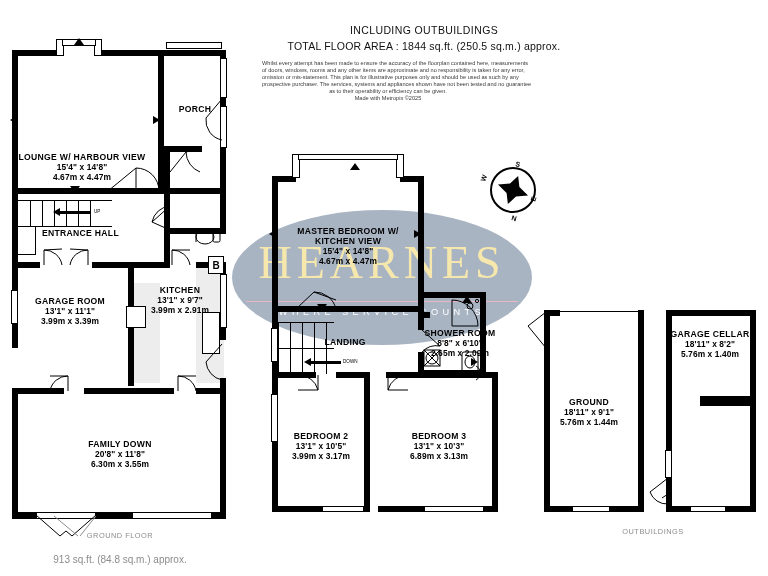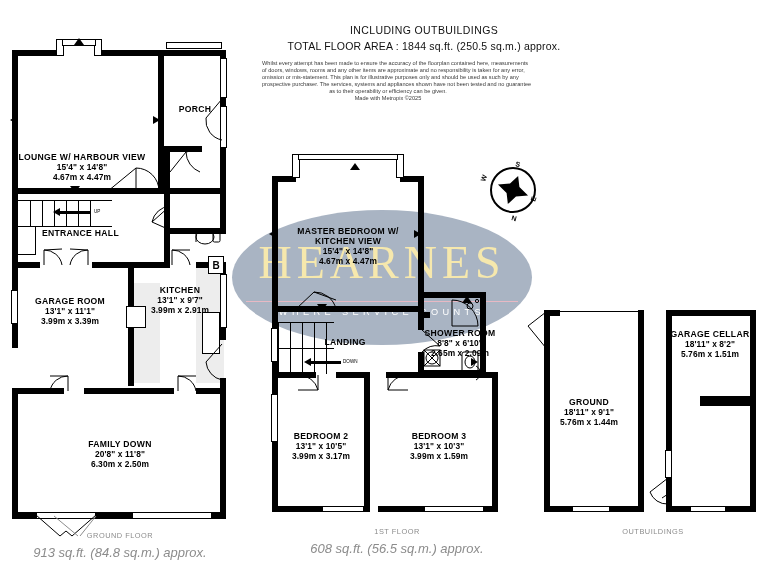--- a/index.html
+++ b/index.html
@@ -16,21 +16,21 @@
   #hdr-total{left:254px;top:40px;width:340px;font-size:10.5px;letter-spacing:.2px;}
   #disclaimer{
     position:absolute;left:262px;top:60px;width:252px;
     font-size:5.6px;line-height:7.1px;text-align:center;color:#3b3b3b;
   }
   #disclaimer div{white-space:nowrap;}
 
   
   .floor-label{position:absolute;text-align:center;color:#8c8c8c;}
   .floor-label .fl-name{font-size:7.4px;letter-spacing:.5px;}
-  .floor-label .fl-area{font-size:13px;margin-top:5px;font-style:italic;}
+  .floor-label .fl-area{font-size:10px;margin-top:14px;}
   #fl-ground{left:20px;top:531px;width:200px;}
   #fl-first{left:262px;top:527px;width:270px;}
   #fl-out{left:540px;top:527px;width:226px;}
 
   
   .room{position:absolute;text-align:center;color:#000;line-height:1.16;z-index:40;}
   .room .rname{font-size:8.6px;font-weight:bold;letter-spacing:.3px;}
   .room .rdim{font-size:8.4px;font-weight:bold;letter-spacing:.1px;}
   .tiny{font-size:4.6px;font-weight:bold;}
 
@@ -209,21 +209,21 @@
   <div class="w" style="left:12px;top:394px;width:6px;height:118px;"></div>
   <div class="w" style="left:220px;top:390px;width:6px;height:122px;"></div>
   <div class="w" style="left:12px;top:512px;width:24px;height:7px;"></div>
   <div class="w" style="left:96px;top:512px;width:36px;height:7px;"></div>
   <div class="w" style="left:212px;top:512px;width:14px;height:7px;"></div>
   <div class="win" style="left:36px;top:512px;width:60px;height:7px;"></div>
   <div class="win" style="left:132px;top:512px;width:80px;height:7px;"></div>
   <div class="room" style="left:30px;top:440px;width:180px;">
     <div class="rname">FAMILY DOWN</div>
     <div class="rdim">20'8"  x 11'8"</div>
-    <div class="rdim">6.30m  x 2.50m</div>
+    <div class="rdim">6.30m  x 3.55m</div>
   </div>
 
   <div class="w" style="left:272px;top:176px;width:6px;height:136px;"></div>
   <div class="w" style="left:272px;top:176px;width:24px;height:6px;"></div>
   <div class="w" style="left:400px;top:176px;width:24px;height:6px;"></div>
   <div class="w" style="left:418px;top:176px;width:6px;height:136px;"></div>
   <div class="w" style="left:272px;top:306px;width:146px;height:6px;"></div>
   <div class="win" style="left:292px;top:154px;width:8px;height:24px;"></div>
   <div class="win" style="left:396px;top:154px;width:8px;height:24px;"></div>
   <div class="win" style="left:298px;top:154px;width:100px;height:6px;"></div>
@@ -286,21 +286,21 @@
   <div class="w" style="left:420px;top:372px;width:78px;height:6px;"></div>
 
   <div class="room" style="left:278px;top:432px;width:86px;">
     <div class="rname">BEDROOM 2</div>
     <div class="rdim">13'1"  x 10'5"</div>
     <div class="rdim">3.99m  x 3.17m</div>
   </div>
   <div class="room" style="left:386px;top:432px;width:106px;">
     <div class="rname">BEDROOM 3</div>
     <div class="rdim">13'1"  x 10'3"</div>
-    <div class="rdim">3.99m  x 1.59m</div>
+    <div class="rdim">6.89m  x 3.13m</div>
   </div>
 
   <div class="w" style="left:544px;top:310px;width:6px;height:52px;"></div>
   <div class="w" style="left:544px;top:352px;width:6px;height:160px;"></div>
   <div class="w" style="left:544px;top:310px;width:16px;height:6px;"></div>
   <div class="thin" style="left:558px;top:311px;width:86px;height:1px;"></div>
   <div class="w" style="left:638px;top:310px;width:6px;height:202px;"></div>
   <div class="w" style="left:544px;top:506px;width:28px;height:6px;"></div>
   <div class="w" style="left:610px;top:506px;width:34px;height:6px;"></div>
   <div class="win" style="left:572px;top:506px;width:38px;height:6px;"></div>
@@ -315,21 +315,21 @@
   <div class="w" style="left:666px;top:310px;width:90px;height:6px;"></div>
   <div class="w" style="left:750px;top:310px;width:6px;height:202px;"></div>
   <div class="w" style="left:666px;top:506px;width:24px;height:6px;"></div>
   <div class="w" style="left:726px;top:506px;width:30px;height:6px;"></div>
   <div class="win" style="left:690px;top:506px;width:36px;height:6px;"></div>
   <div class="w" style="left:700px;top:396px;width:52px;height:10px;"></div>
   <div class="win" style="left:665px;top:450px;width:7px;height:28px;"></div>
   <div class="room" style="left:660px;top:330px;width:100px;">
     <div class="rname">GARAGE CELLAR</div>
     <div class="rdim">18'11"  x 8'2"</div>
-    <div class="rdim">5.76m  x 1.51m</div>
+    <div class="rdim">5.76m  x 1.40m</div>
   </div>
 
   <svg id="svg-top" viewBox="0 0 768 576">
     <g fill="none" stroke="#000" stroke-width="1">
 
       <path d="M136 191 L136 168 A23 23 0 0 1 159 191"></path>
       <path d="M108 191 L136 168"></path>
 
       <path d="M170 172 L186 152 M186 152 A22 22 0 0 0 200 172"></path>
       <path d="M200 149 L186 152"></path>
@@ -399,21 +399,17 @@
 
     <g fill="none" stroke="#8c8c8c" stroke-width="1">
       <path d="M54 516 L78 536 M96 516 L80 536"></path>
     </g>
   </svg>
 
   <div class="floor-label" id="fl-ground">
     <div class="fl-name">GROUND FLOOR</div>
     <div class="fl-area">913 sq.ft. (84.8 sq.m.) approx.</div>
   </div>
-  <div class="floor-label" id="fl-first">
-    <div class="fl-name">1ST FLOOR</div>
-    <div class="fl-area">608 sq.ft. (56.5 sq.m.) approx.</div>
-  </div>
   <div class="floor-label" id="fl-out">
     <div class="fl-name">OUTBUILDINGS</div>
   </div>
 
 </div>
 
 </body></html>

